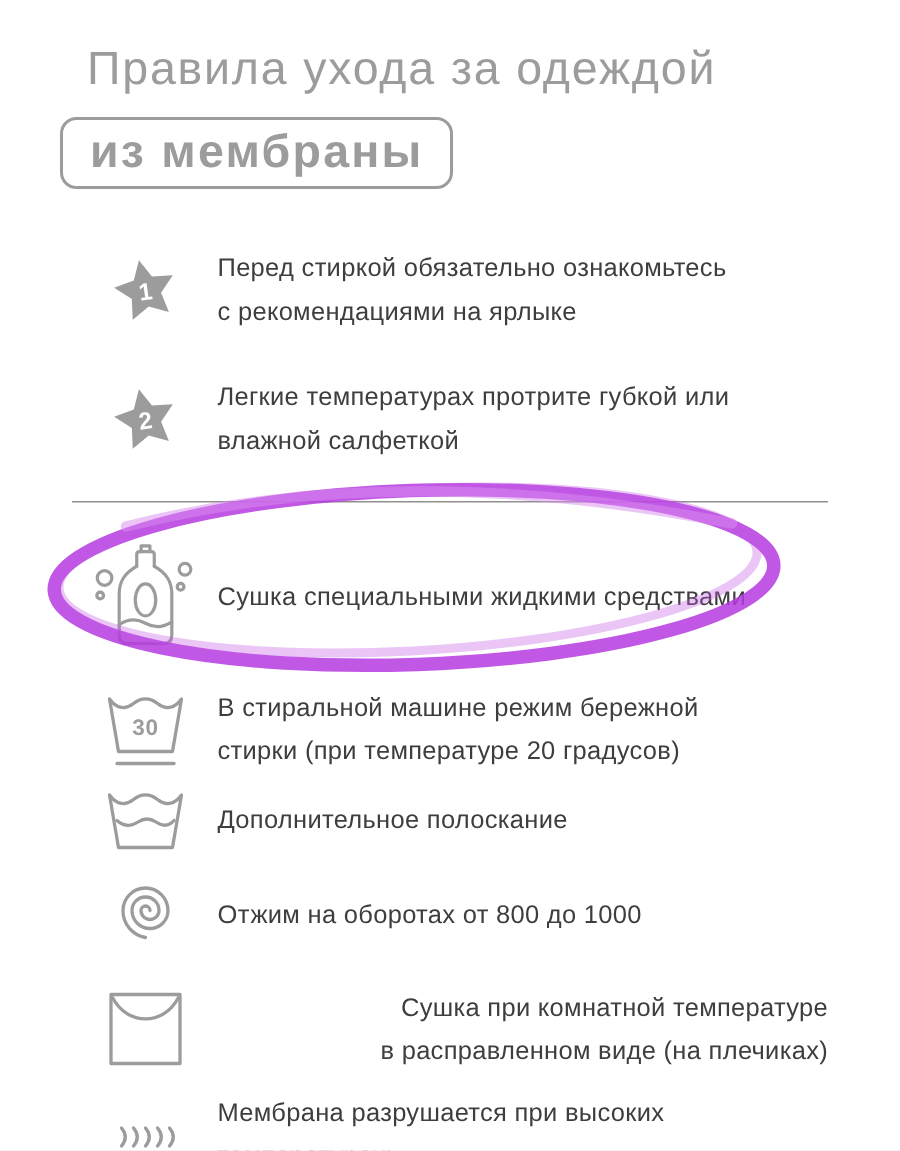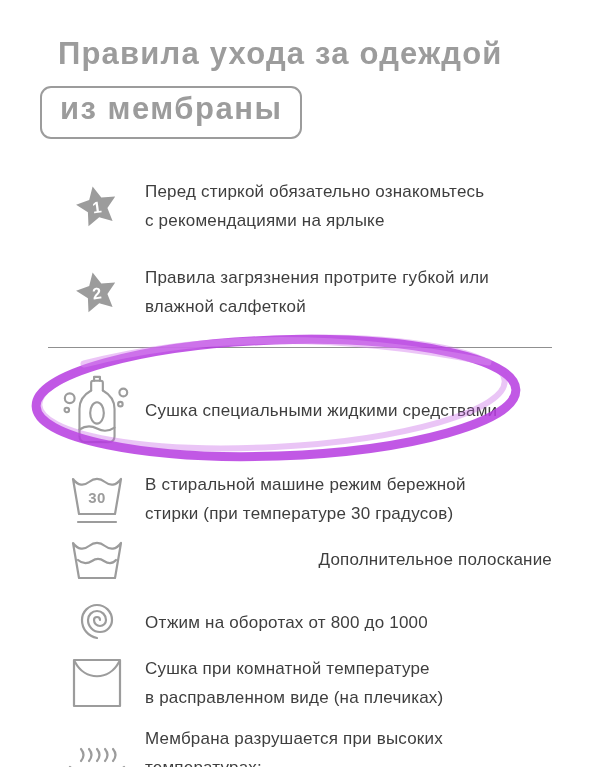--- a/index.html
+++ b/index.html
@@ -7,29 +7,29 @@
     position:relative;
     width:600px;height:767px;
     margin:0 auto;
     background:#fff;
     overflow:hidden;
     font-family:"Liberation Sans","DejaVu Sans",sans-serif;
     box-sizing:border-box;
     padding:0 48px;
   }
   .title{
-    margin:36px 0 0 10px;
+    margin:28px 0 0 10px;
     font-size:31px;line-height:36px;
-    font-weight:bold;letter-spacing:1.2px;
+    font-weight:normal;letter-spacing:1.2px;
     color:#9c9c9c;
   }
   .subtitle-box{
     display:inline-block;
     margin:14px 0 0 -8px;
-    padding:3px 18px 10px;
+    padding:3px 18px 5px;
     border:2.5px solid #9c9c9c;
     border-radius:11px;
     font-size:31px;font-weight:bold;letter-spacing:1.5px;
     color:#9c9c9c;
   }
   .list{margin-top:38px;}
   .row{
     display:flex;align-items:center;
   }
   .icon-cell{
@@ -43,23 +43,23 @@
     white-space:pre-line;
   }
   .r1{margin-top:0;}
   .r2{margin-top:28px;}
   .divider{
     border:none;border-top:1.5px solid #909090;
     margin:26px 0 0 0;
   }
   .r3{margin-top:24px;position:relative;height:76px;}
   .r4{margin-top:22px;}
-  .r5{margin-top:6px;text-align:right;}
+  .r5{margin-top:6px;}
   .r6{margin-top:10px;}
-  .r7{margin-top:4px;}
+  .r7{margin-top:20px;text-align:right;}
   .r8{margin-top:12px;}
   .marker-ellipse{
     position:absolute;left:-22px;top:-46px;
     width:504px;height:140px;
     pointer-events:none;
   }
   svg.care{display:block;}
   .care path,.care ellipse,.care circle,.care line,.care rect{
     fill:none;stroke:#9c9c9c;stroke-width:2.2;
     stroke-linecap:round;stroke-linejoin:round;
@@ -93,21 +93,21 @@
 с рекомендациями на ярлыке</div>
     </div>
 
     <div class="row r2">
       <div class="icon-cell">
         <svg class="care" width="48" height="48" viewBox="0 0 48 48">
           <polygon class="filled" points="19.6,4.5 28.3,15.4 42.2,14.5 34.4,26.1 39.6,39.0 26.2,35.3 15.5,44.2 14.9,30.3 3.1,22.8 16.2,18.0"></polygon>
           <text class="star-num" x="24" y="31" text-anchor="middle" transform="rotate(-8 24 26)">2</text>
         </svg>
       </div>
-      <div class="text-cell">Правила загрязнения протрите губкой или
+      <div class="text-cell">Легкие температурах протрите губкой или
 влажной салфеткой</div>
     </div>
 
     <hr class="divider">
 
     <div class="row r3">
       <svg class="marker-ellipse" width="504" height="140" viewBox="0 0 504 140">
         <ellipse cx="250" cy="72" rx="240" ry="58" transform="rotate(-2 250 72)" fill="none" stroke="#b63be0" stroke-width="9" stroke-opacity="0.85" stroke-linecap="round"></ellipse>
         <ellipse cx="246" cy="67" rx="233" ry="54" transform="rotate(-3 246 67)" fill="none" stroke="#c258e6" stroke-width="6" stroke-opacity="0.35"></ellipse>
         <path d="M58,38 Q240,-8 462,36" fill="none" stroke="#d98cf0" stroke-width="7" stroke-opacity="0.5" stroke-linecap="round"></path>
@@ -130,21 +130,21 @@
 
     <div class="row r4">
       <div class="icon-cell">
         <svg class="care" width="56" height="58" viewBox="0 0 56 58">
           <path d="M4,9 C9,16 15,16 20,12 C25,8 31,8 36,12 C41,16 47,16 52,9 L46,44 L10,44 Z"></path>
           <text class="basin-num" x="28" y="33" text-anchor="middle">30</text>
           <line x1="9" y1="52" x2="47" y2="52" stroke-width="2.6"></line>
         </svg>
       </div>
       <div class="text-cell">В стиральной машине режим бережной
-стирки (при температуре 30 градусов)</div>
+стирки (при температуре 20 градусов)</div>
     </div>
 
     <div class="row r5">
       <div class="icon-cell">
         <svg class="care" width="56" height="50" viewBox="0 0 56 50">
           <path d="M4,9 C9,16 15,16 20,12 C25,8 31,8 36,12 C41,16 47,16 52,9 L46,44 L10,44 Z"></path>
           <path d="M9,26 C13.5,30 18.5,30 23,27 C27,24.3 31,24.3 35,27 C39.5,30 43.5,30 47,26"></path>
         </svg>
       </div>
       <div class="text-cell">Дополнительное полоскание</div>

